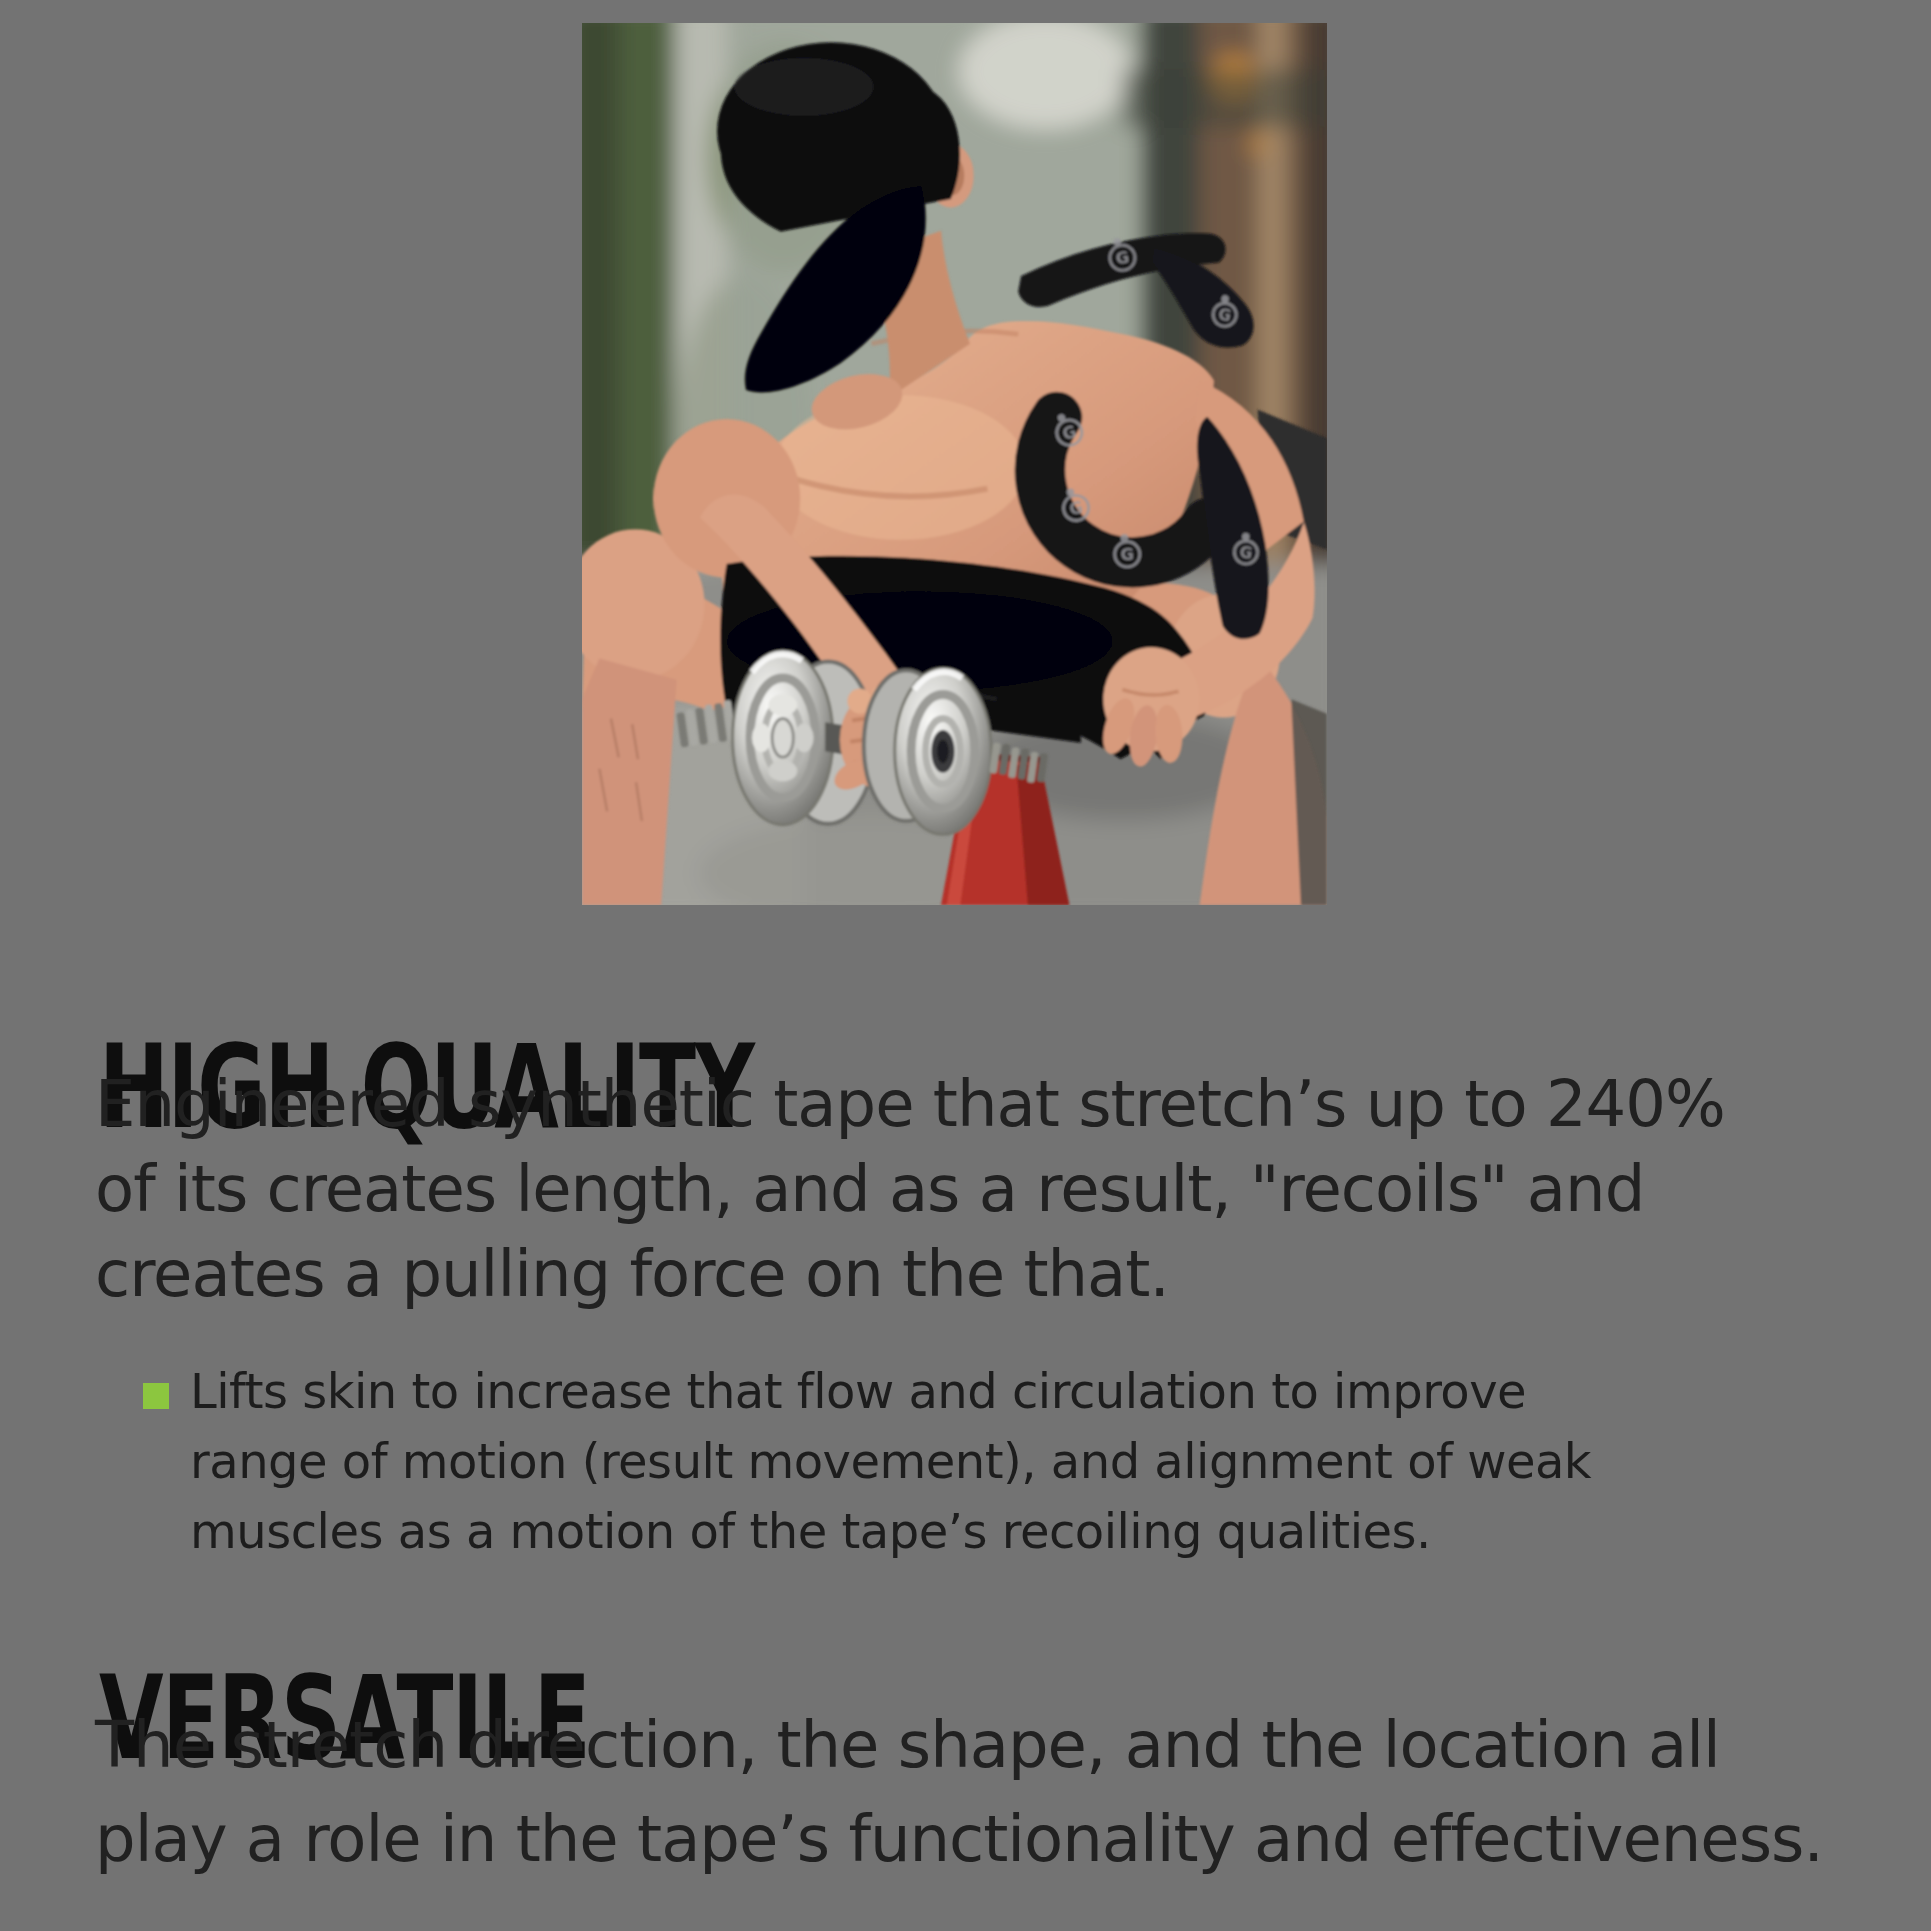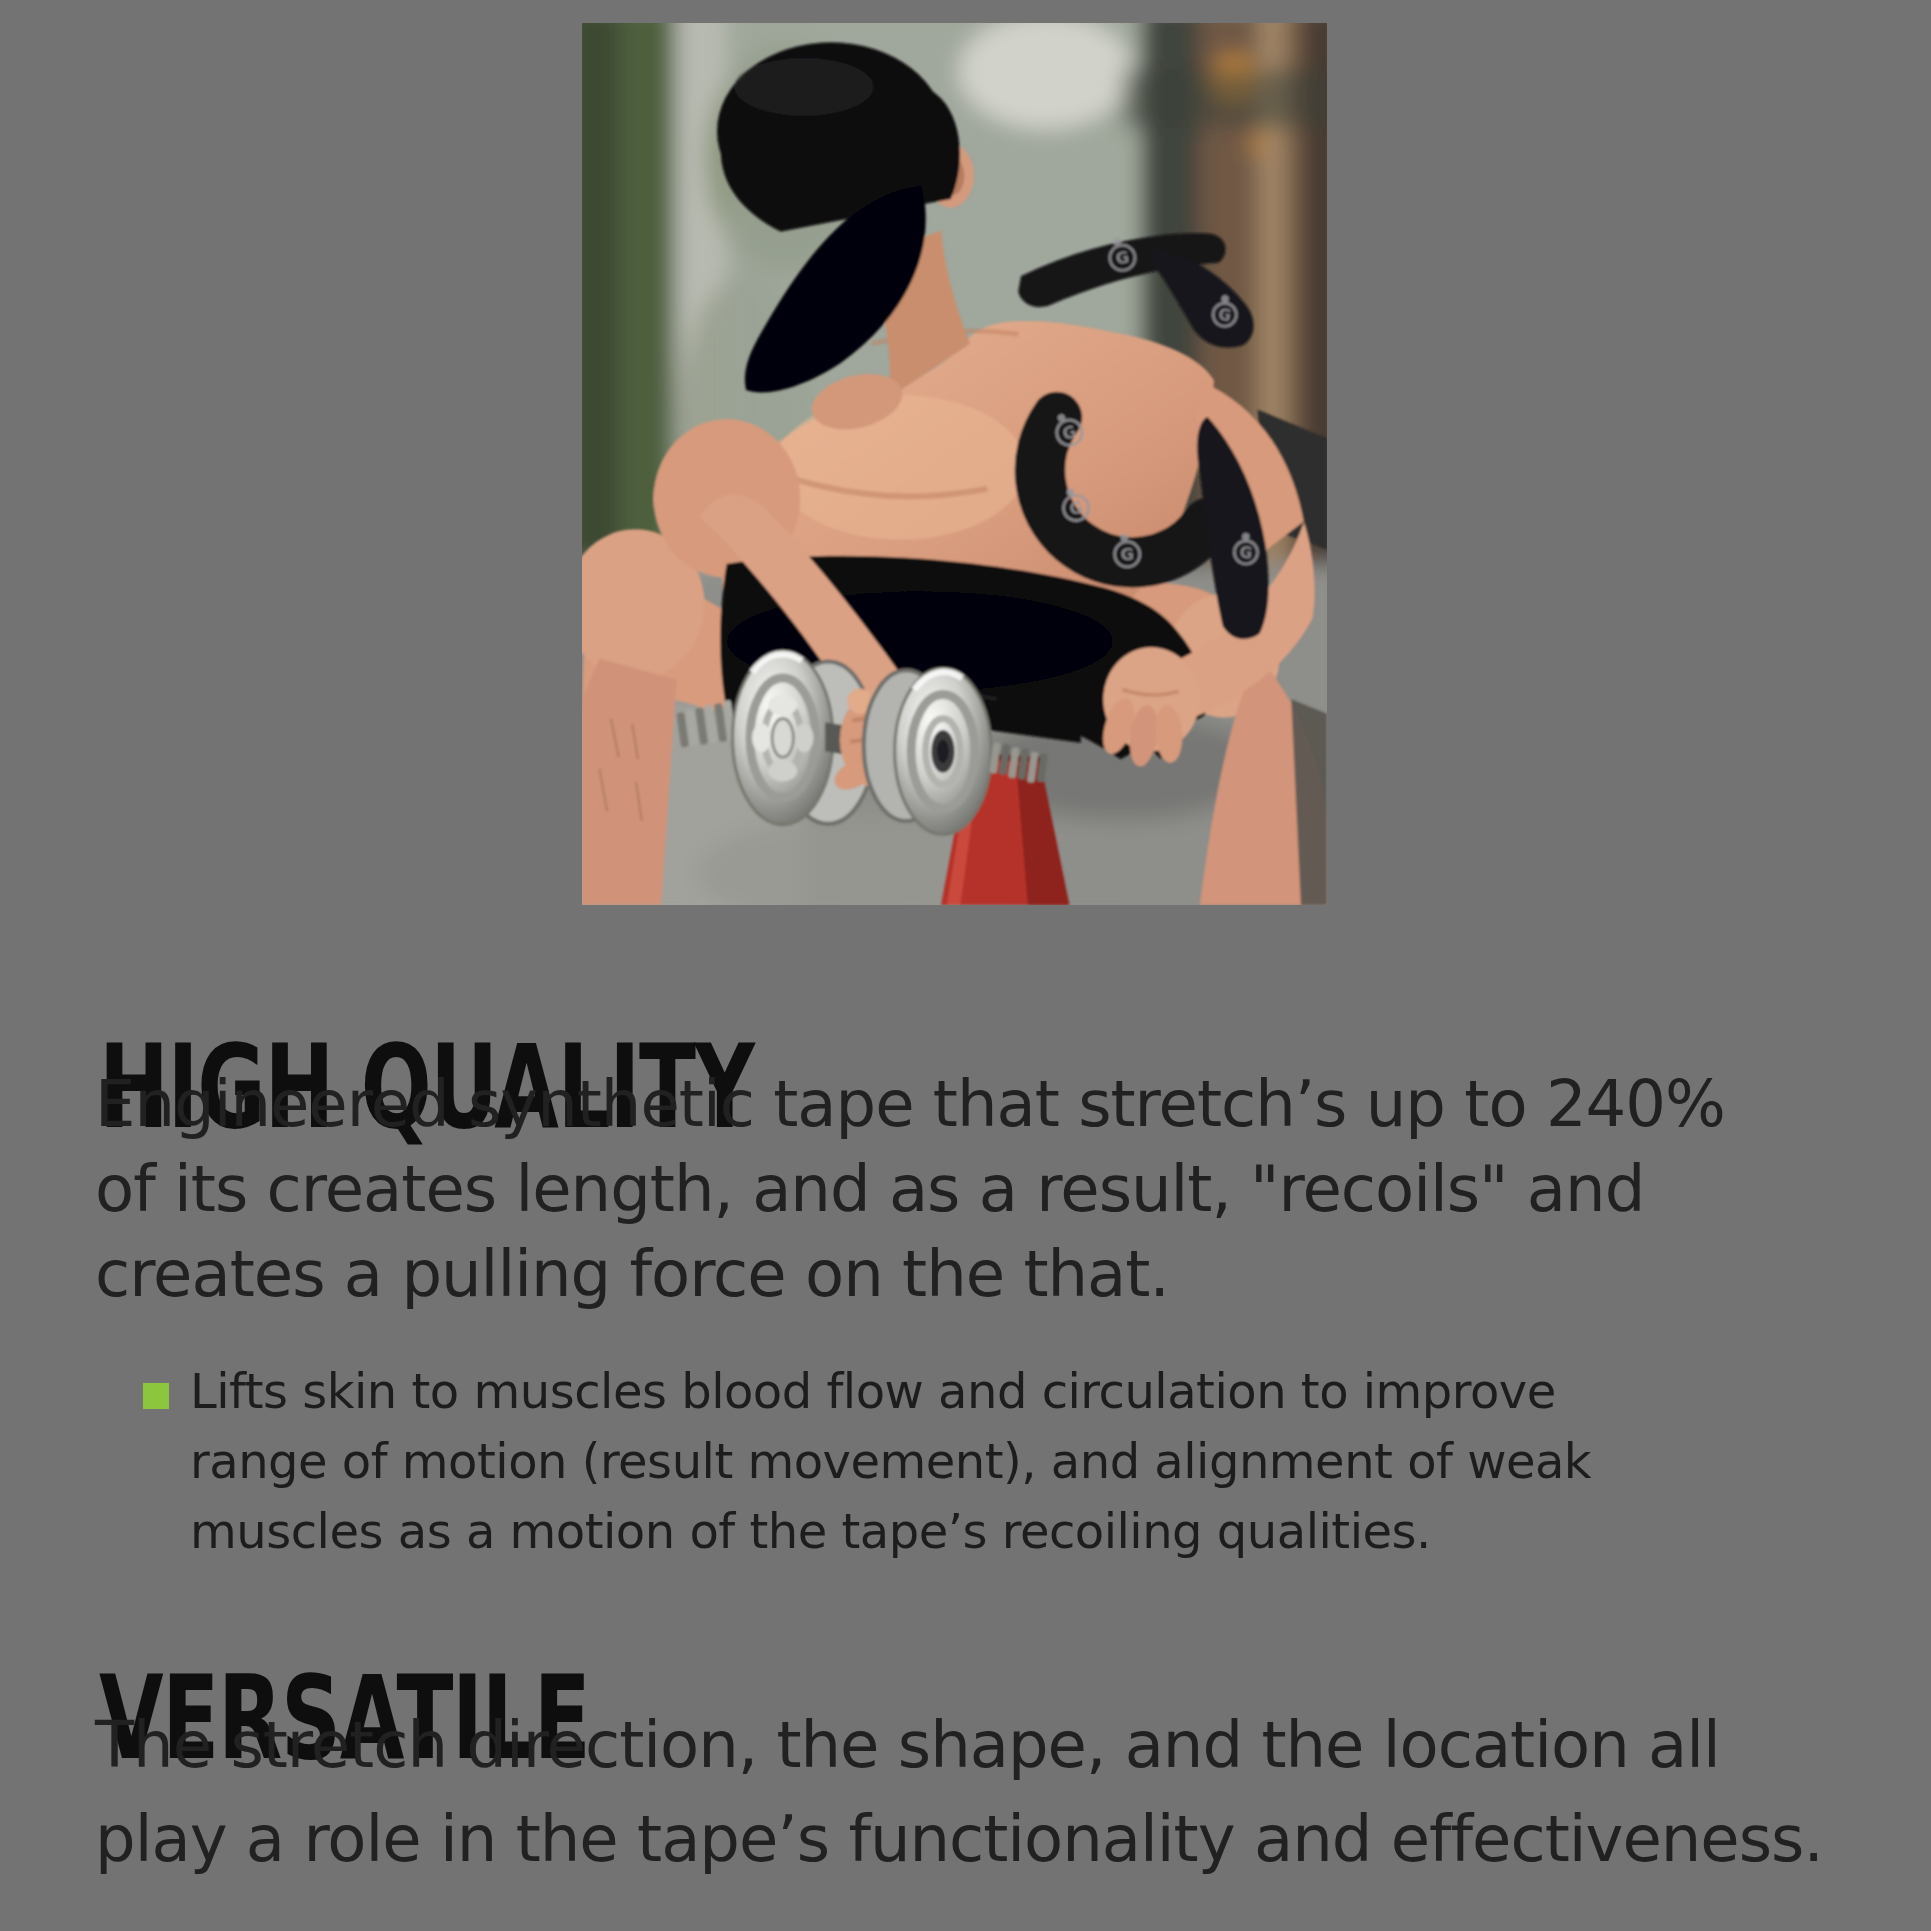--- a/index.html
+++ b/index.html
@@ -237,21 +237,21 @@
 
   <div class="para" id="hq-para">
     <div class="line">Engineered synthetic tape that stretch’s up to 240%</div>
     <div class="line">of its creates length, and as a result, "recoils" and</div>
     <div class="line">creates a pulling force on the that.</div>
   </div>
 
   <div class="bullet-item">
     <span class="bullet-square"></span>
     <div class="bullet-text">
-      <div class="line">Lifts skin to muscles blood flow and circulation to improve</div>
+      <div class="line">Lifts skin to increase that flow and circulation to improve</div>
       <div class="line">range of motion (result movement), and alignment of weak</div>
       <div class="line">muscles as a motion of the tape’s recoiling qualities.</div>
     </div>
   </div>
 
   <h1 class="h-heading" id="vs-heading">VERSATILE</h1>
 
   <div class="para" id="vs-para">
     <div class="line">The stretch direction, the shape, and the location all</div>
     <div class="line">play a role in the tape’s functionality and effectiveness.</div>

